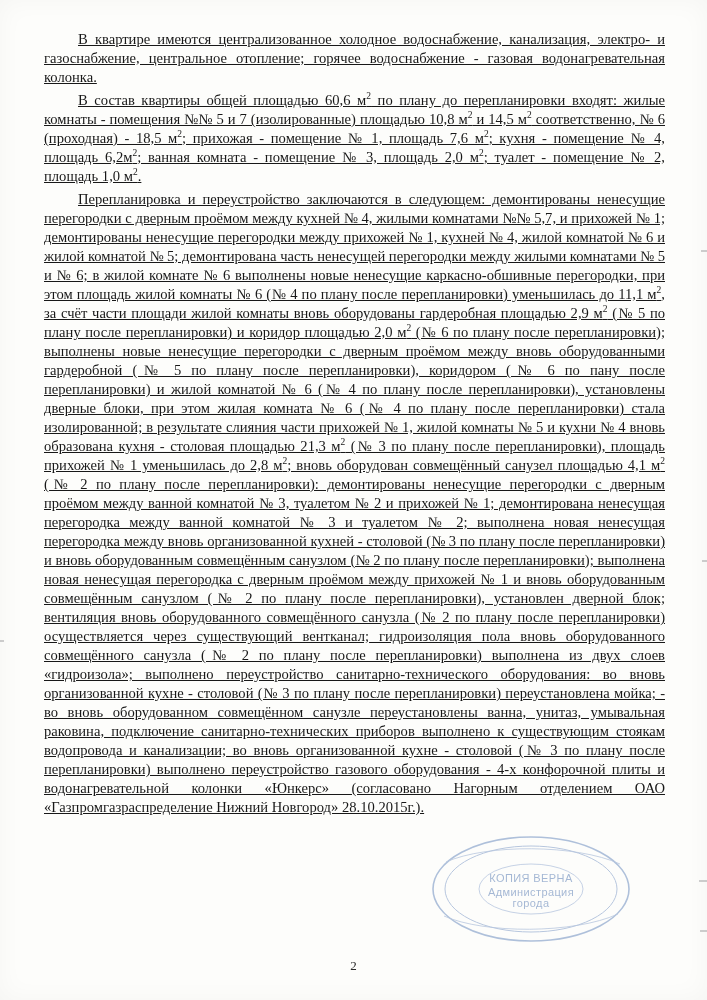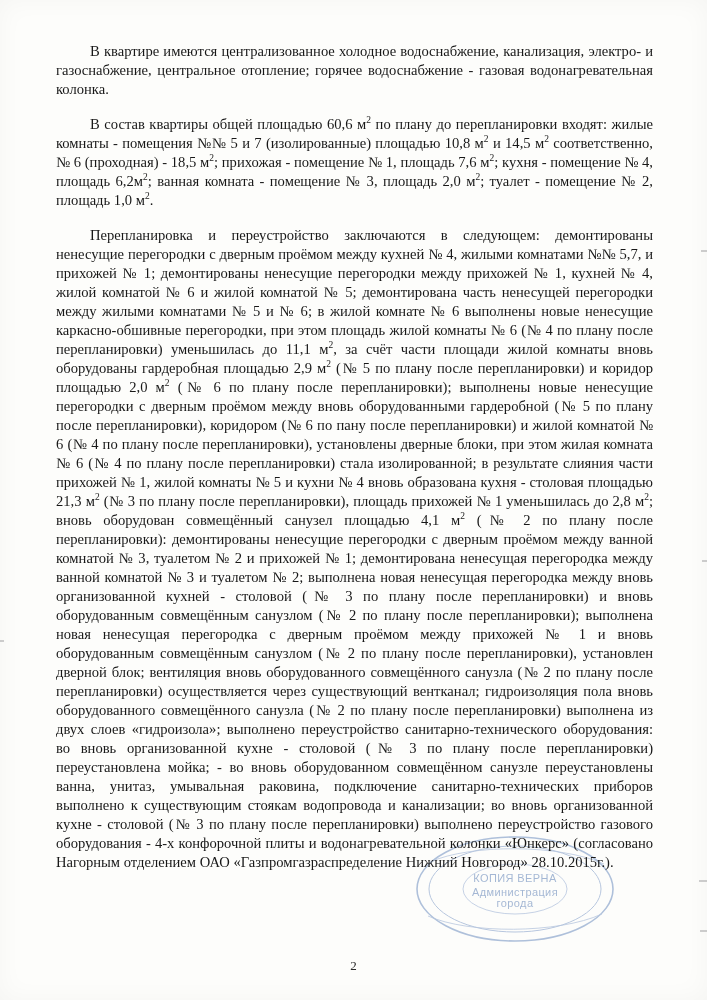--- a/index.html
+++ b/index.html
@@ -20,28 +20,29 @@
     height: 1000px;
     background: #fdfdfb;
     box-sizing: border-box;
     padding: 26px 38px 0 40px;
   }
   .doc-body {
     position: relative;
     z-index: 3;
   }
   p.para {
-    margin: 16px;
+    margin: 4px;
     text-align: justify;
     text-justify: inter-word;
     font-size: 14.6px;
     line-height: 19.0px;
     color: #181818;
     text-indent: 34px;
     letter-spacing: 0px;
+    text-decoration: underline;
   }
   p.para + p.para {
     margin-top: 0px;
   }
   sup {
     font-size: 9.5px;
     vertical-align: super;
     line-height: 0;
   }
   .page-number {
@@ -50,21 +51,21 @@
     left: 0;
     width: 707px;
     text-align: center;
     font-size: 13px;
     color: #2a2a2a;
     z-index: 3;
   }
   
   .stamp {
     position: absolute;
-    right: 84px;
+    right: 68px;
     bottom: 52px;
     width: 215px;
     height: 118px;
     z-index: 1;
     opacity: 0.55;
     pointer-events: none;
   }
   .stamp svg {
     width: 100%;
     height: 100%;

